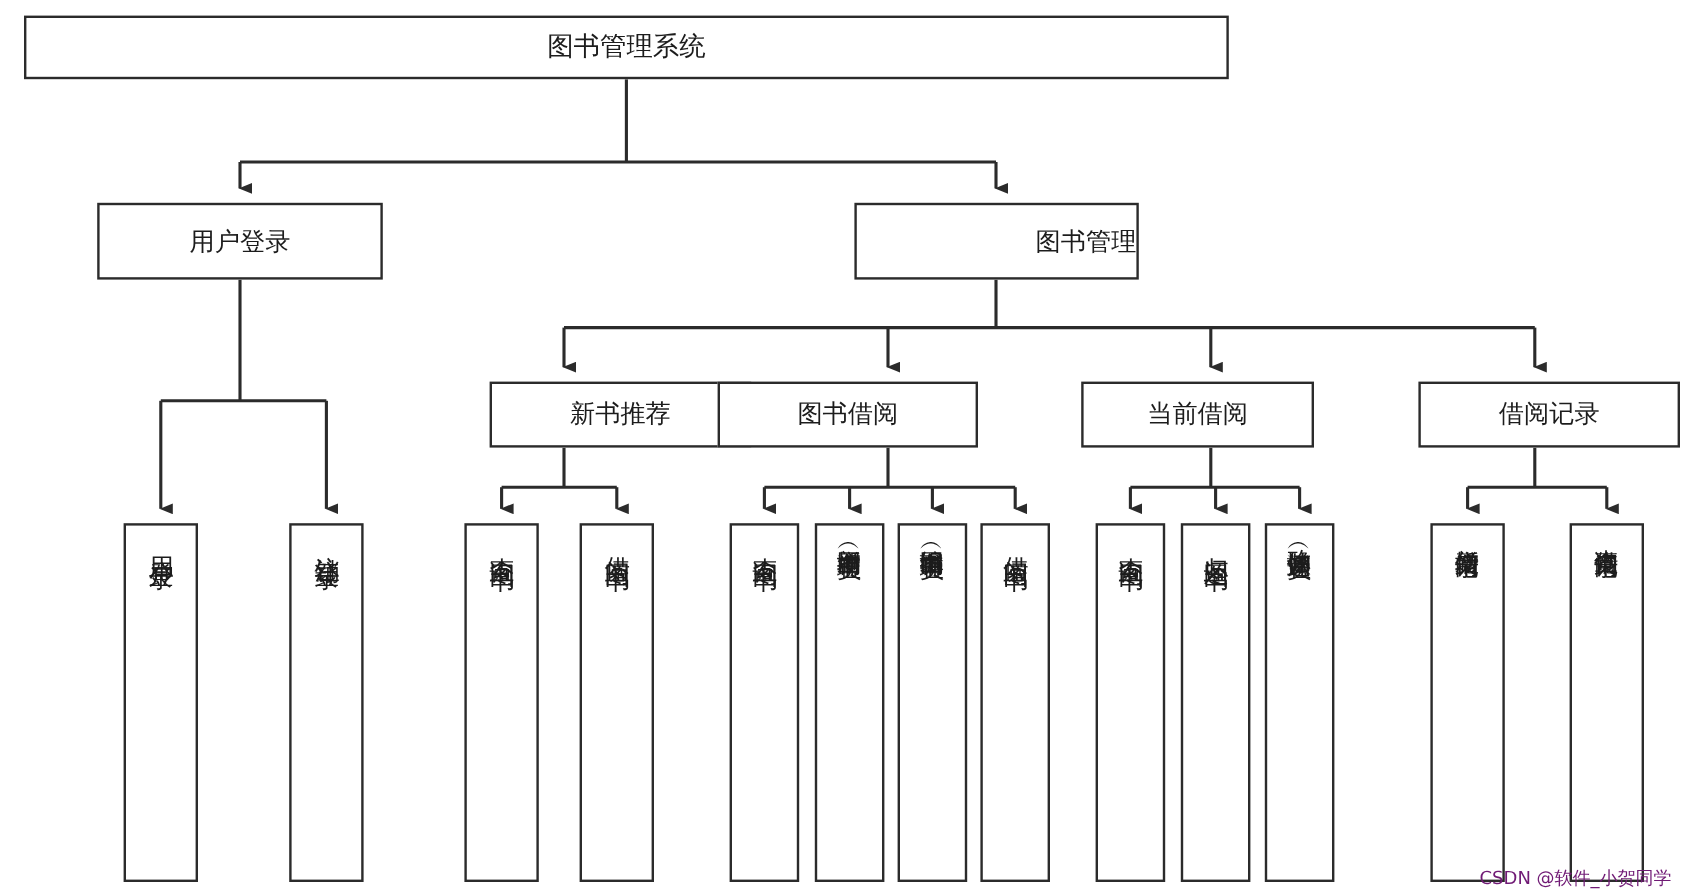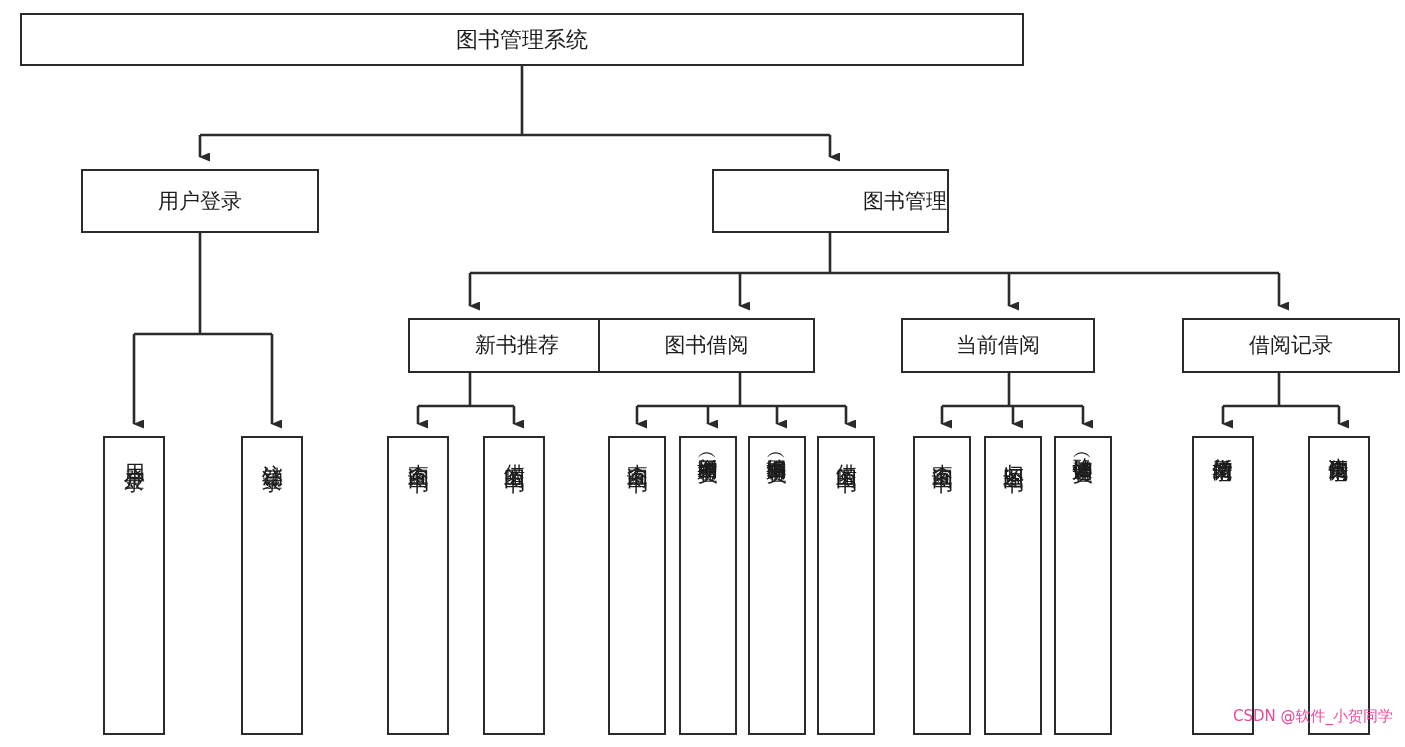--- a/index.html
+++ b/index.html
@@ -66,23 +66,23 @@
   .node.leaf.tall-text {
     padding-top: 4px;
   }
   .node.leaf.tall-text .node-label {
     font-size: 20px;
     letter-spacing: 1px;
   }
   #watermark {
     position: absolute;
     right: 12px;
-    bottom: 21px;
+    bottom: 5px;
     font-size: 15px;
-    color: #ec4899;
+    color: #701a75;
     z-index: 5;
     white-space: nowrap;
     user-select: none;
   }
 </style>
 </head>
 <body>
 
 <div id="diagram-root">
 

